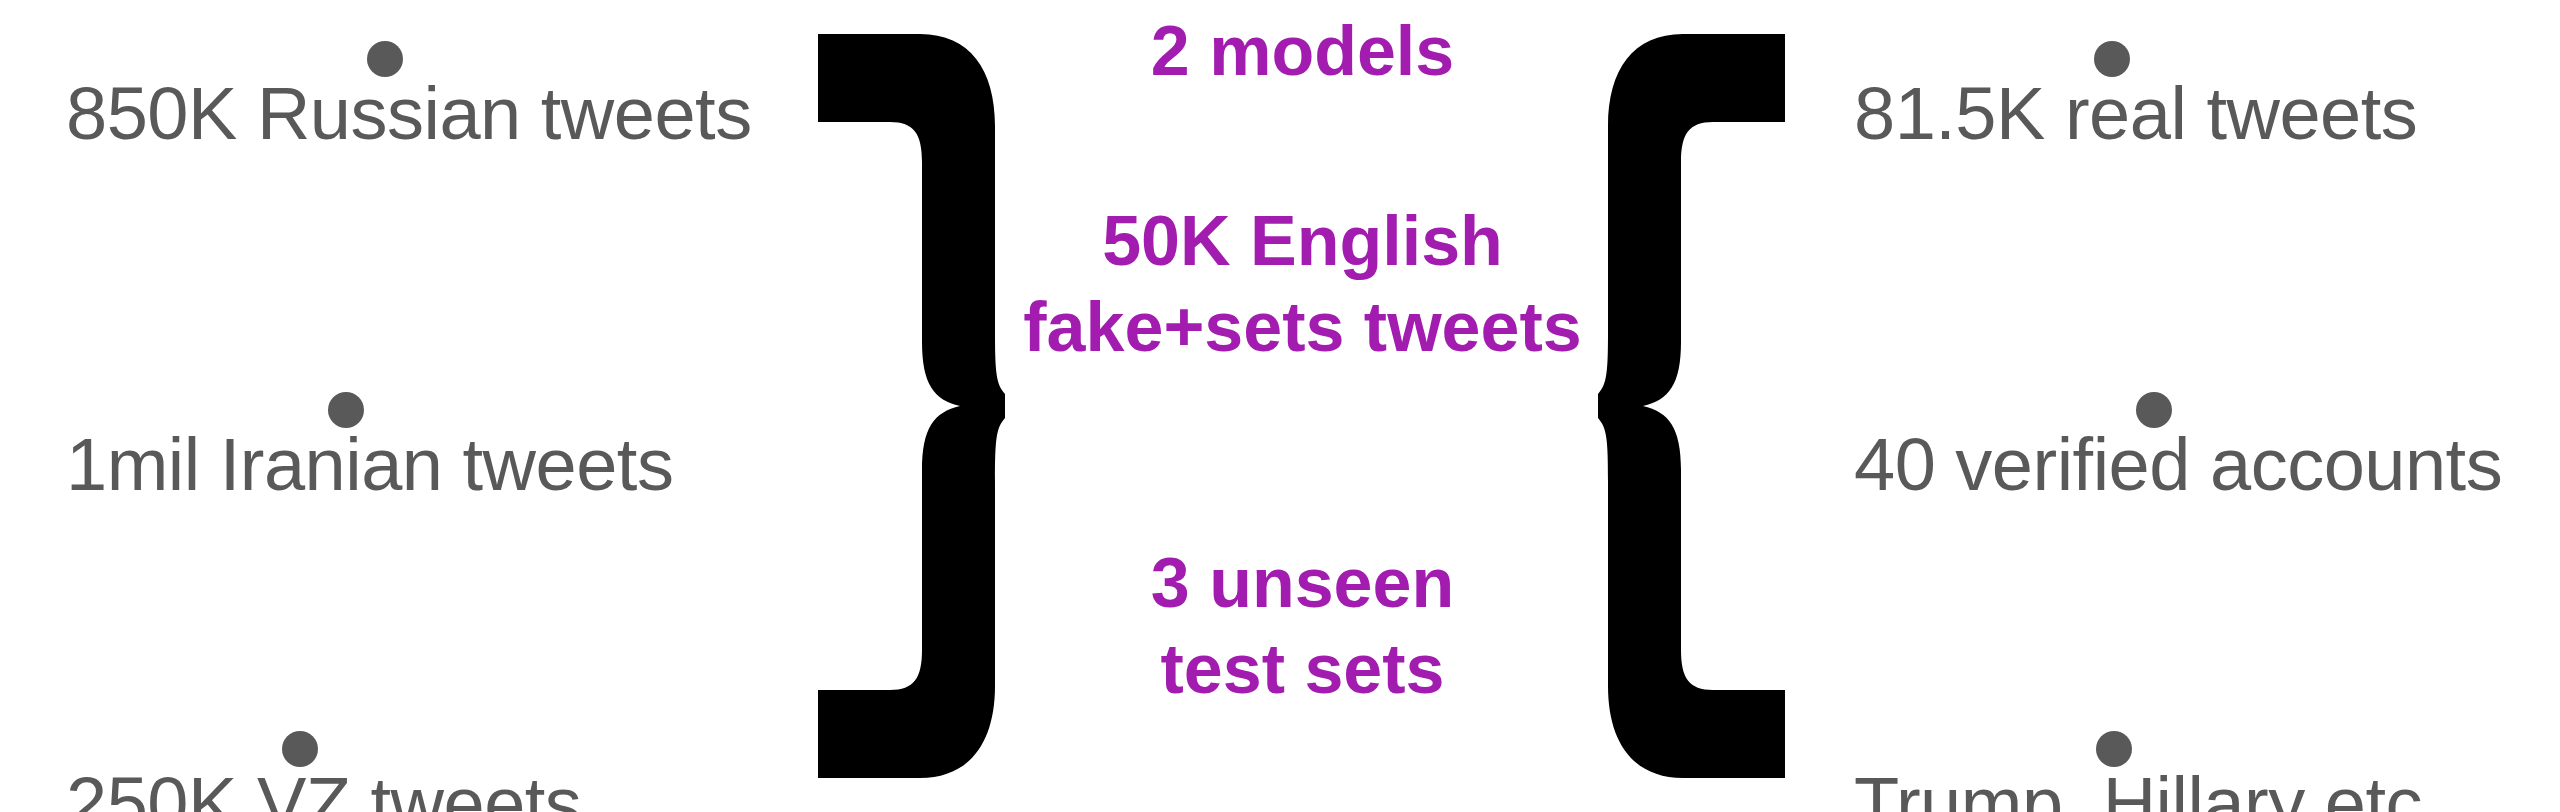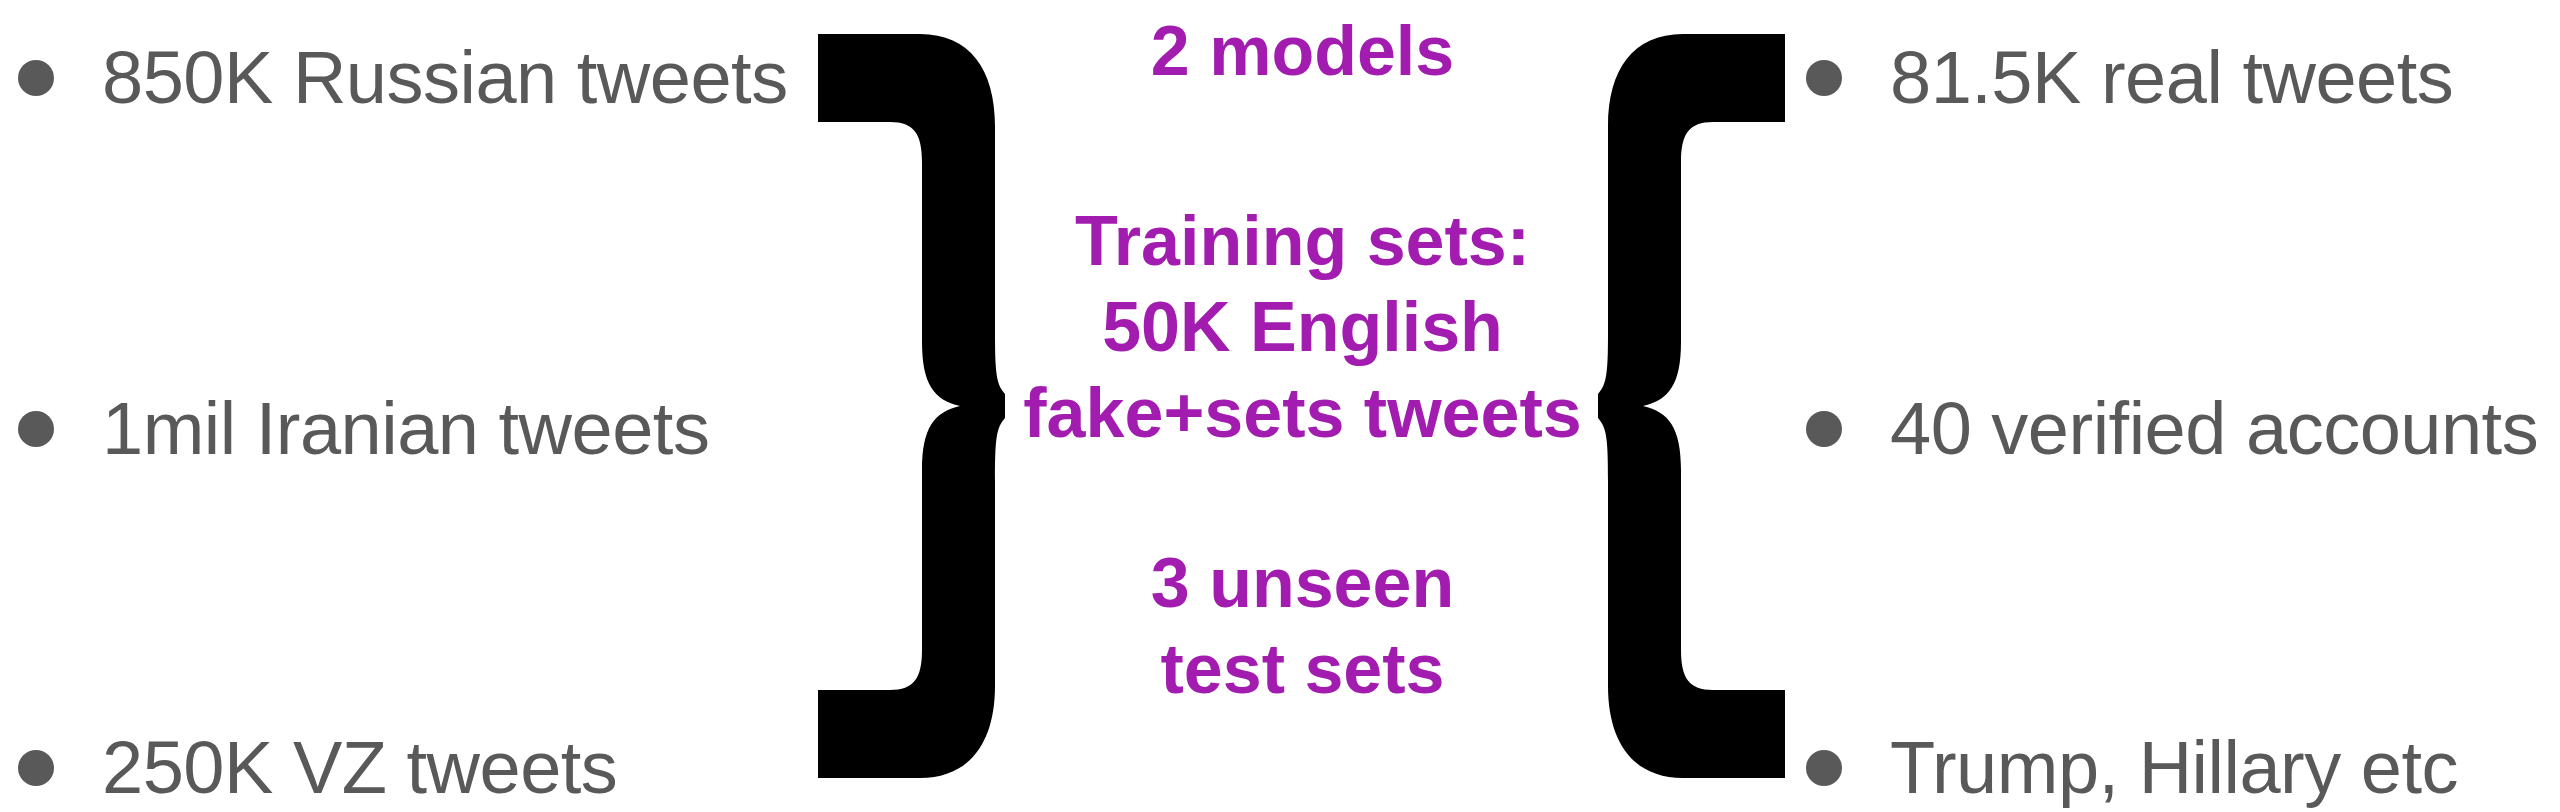--- a/index.html
+++ b/index.html
@@ -15,20 +15,21 @@
     overflow: hidden;
     font-family: "Liberation Sans", sans-serif;
   }
 
   
   .bullet-row {
     position: absolute;
     display: flex;
     align-items: center;
     white-space: nowrap;
+    flex-direction: column;
   }
   .bullet-dot {
     width: 36px;
     height: 36px;
     border-radius: 50%;
     background: #595959;
     flex: 0 0 auto;
   }
   .bullet-label {
     color: #595959;
@@ -121,21 +122,20 @@
         L 8 122
         Z"></path>
     </svg>
   </div>
 
   <div class="center-text" id="center-models">
     <span class="line">2 models</span>
   </div>
 
   <div class="center-text" id="center-training">
-    <span class="line">Training sets:</span>
     <span class="line">50K English</span>
     <span class="line">fake+sets tweets</span>
   </div>
 
   <div class="center-text" id="center-testsets">
     <span class="line">3 unseen</span>
     <span class="line">test sets</span>
   </div>
 
   <div class="brace" id="brace-right">

